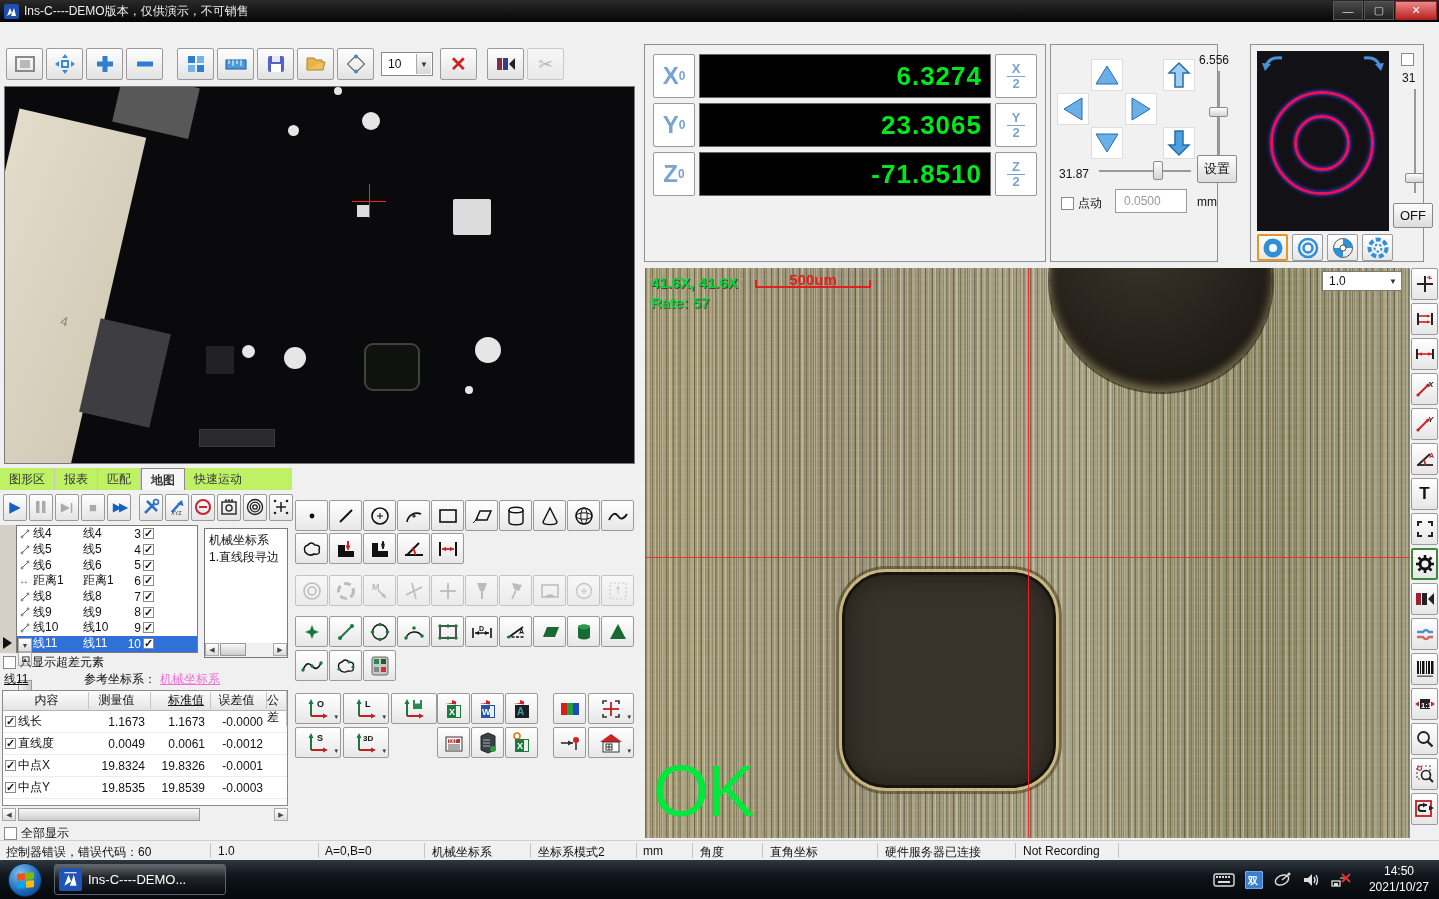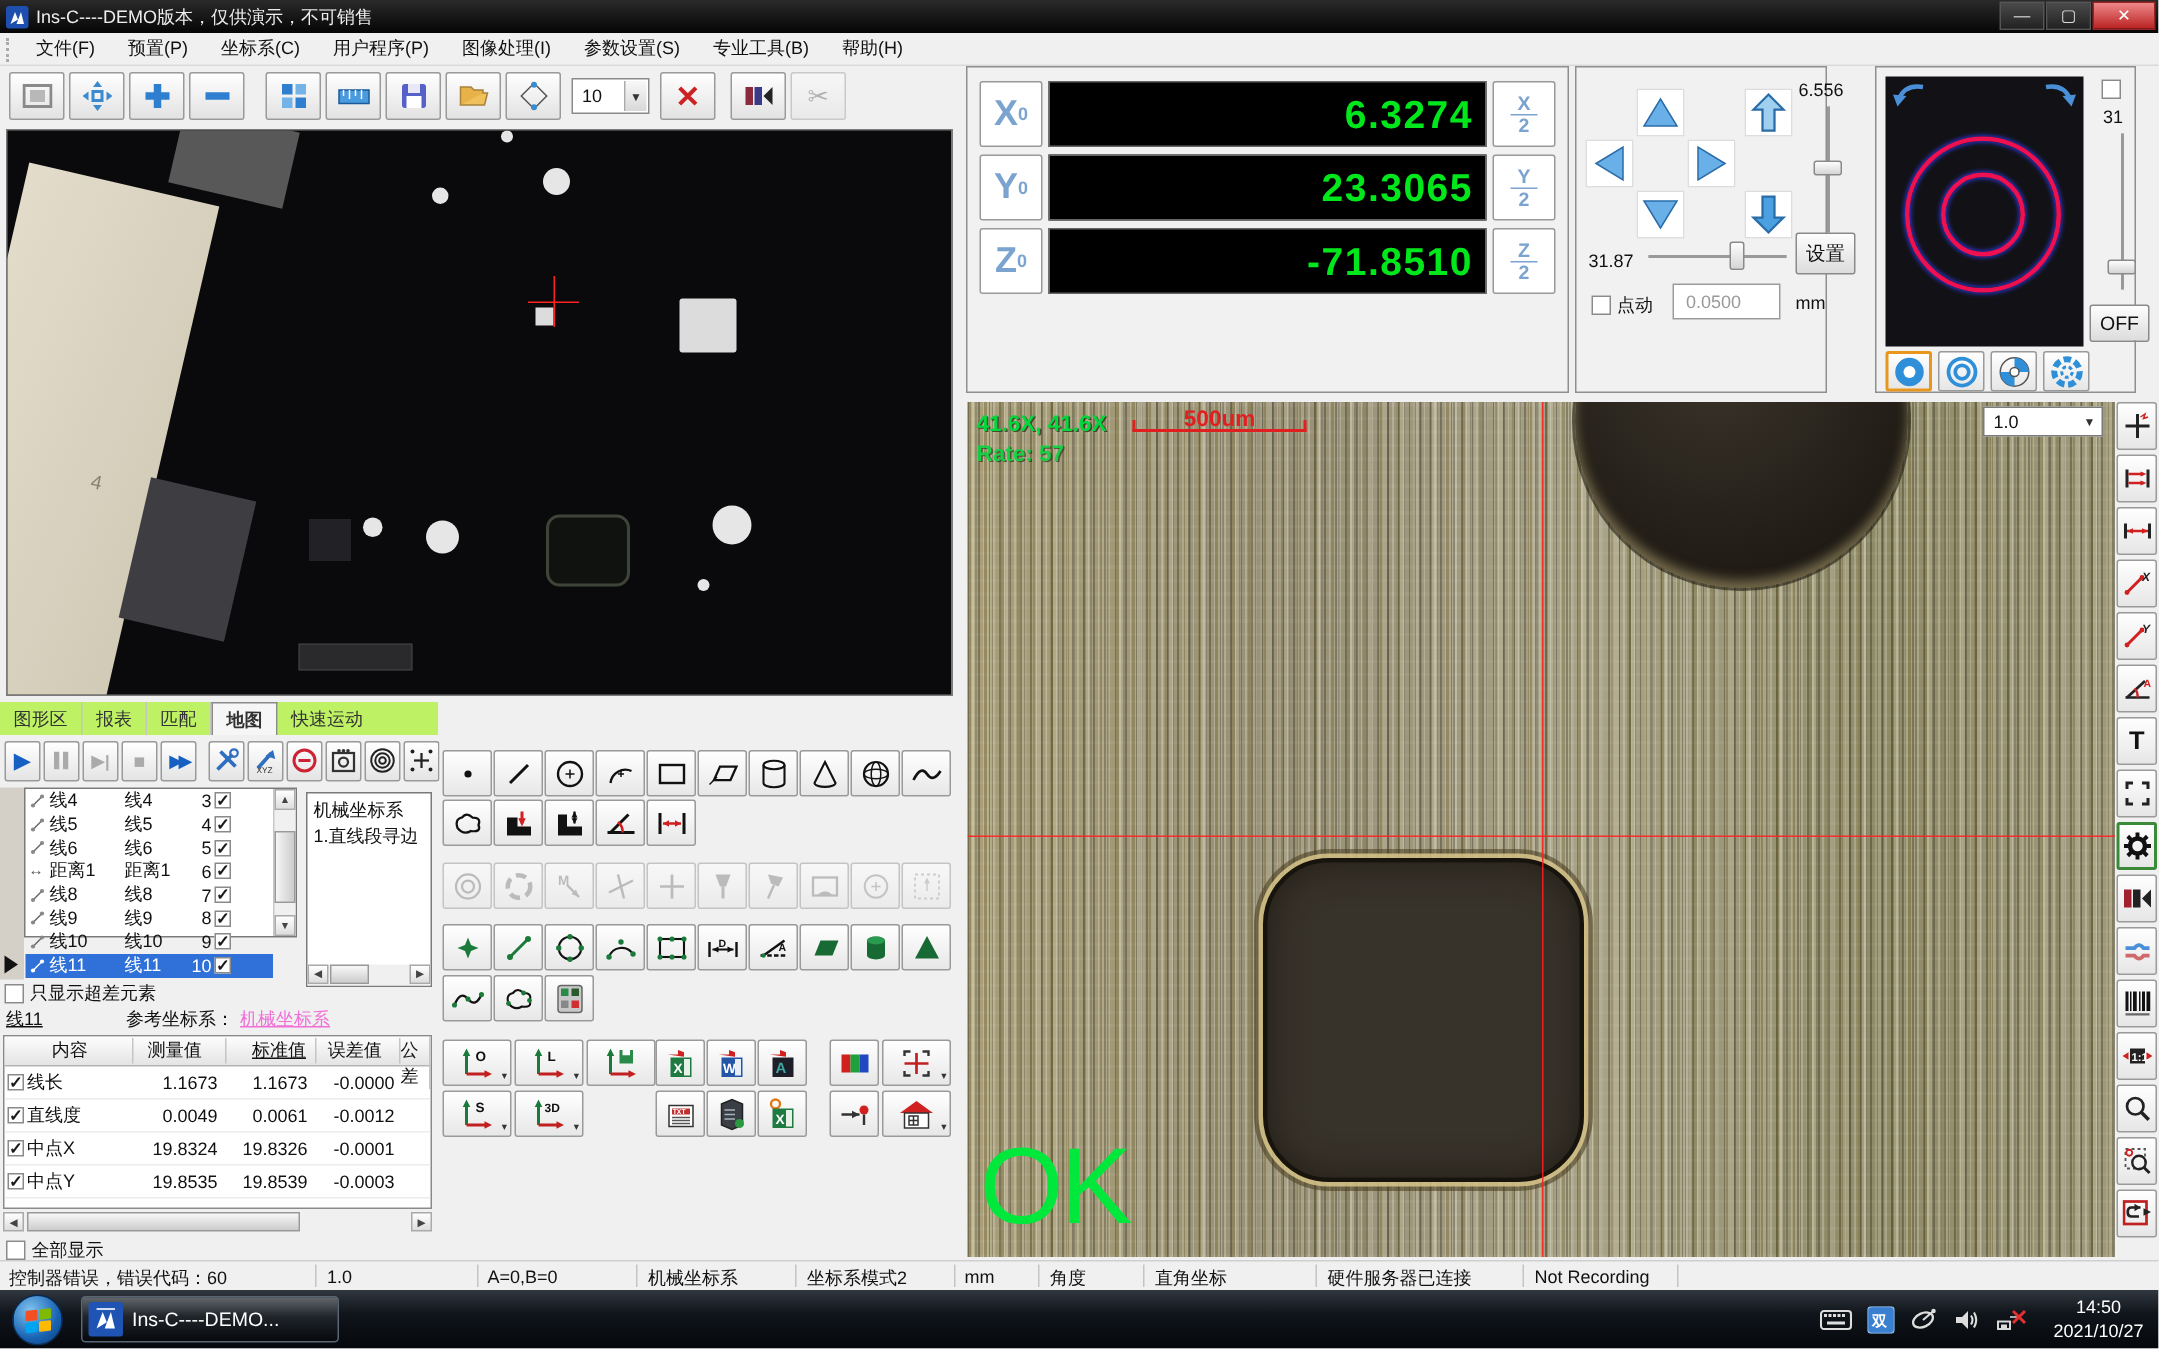--- a/index.html
+++ b/index.html
@@ -77,21 +77,21 @@
   .ltab{padding:3px 9px;color:#333;border-right:1px solid #c5c5c5;}
   .ltab.active{background:#f6f6f6;border:1px solid #8a8a8a;border-bottom:1px solid #f6f6f6;margin-bottom:-1px;font-weight:bold;}
 
   
   .pbar{position:absolute;left:0;top:490px;width:292px;height:34px;background:#f0f0f0;display:flex;align-items:center;gap:2px;padding-left:3px;}
   .pbtn{width:24px;height:27px;border:1px solid #9a9a9a;border-radius:2px;background:linear-gradient(#fff,#e4e4e4);display:flex;align-items:center;justify-content:center;font-size:13px;flex:none;}
 
   
   .gutter{position:absolute;left:0;top:525px;width:16px;height:128px;background:#d4d0c8;}
   .gutter .mark{position:absolute;left:3px;top:112px;width:0;height:0;border-left:9px solid #111;border-top:6px solid transparent;border-bottom:6px solid transparent;}
-  .tree{position:absolute;left:16px;top:525px;width:182px;height:100px;background:#fff;border:1px solid #7a7a7a;display:flex;}
+  .tree{position:absolute;left:16px;top:525px;width:182px;height:128px;background:#fff;border:1px solid #7a7a7a;display:flex;flex-direction:column;}
   .tlist{flex:1;}
   .trow{height:15.7px;display:flex;align-items:center;padding-left:2px;}
   .trow.sel{background:#2f71d8;color:#fff;}
   .trow .tn{width:52px;padding-left:2px;overflow:hidden;white-space:nowrap;}
   .trow .tn2{width:42px;overflow:hidden;white-space:nowrap;}
   .trow .tnum{width:16px;text-align:right;margin-right:2px;}
   .vsb{width:15px;background:#f0f0f0;border-left:1px solid #c8c8c8;position:relative;}
   .vsb .ar{position:absolute;left:0;width:14px;height:14px;background:linear-gradient(#fff,#ddd);border:1px solid #aaa;font-size:7px;color:#444;display:flex;align-items:center;justify-content:center;}
   .vsb .th{position:absolute;left:0;width:14px;background:linear-gradient(90deg,#f5f5f5,#ccc);border:1px solid #999;}
   .hsb{position:relative;background:#f0f0f0;height:14px;}
@@ -183,31 +183,20 @@
         </svg>
     </span>
     <span class="title-text">Ins-C----DEMO版本，仅供演示，不可销售</span>
     <span class="winbtns">
       <span class="winbtn">—</span>
       <span class="winbtn">▢</span>
       <span class="winbtn close">✕</span>
     </span>
   </div>
 
-  <div class="menubar">
-    <span class="menugrip"></span>
-    <span class="menu-item">文件(F)</span>
-    <span class="menu-item">预置(P)</span>
-    <span class="menu-item">坐标系(C)</span>
-    <span class="menu-item">用户程序(P)</span>
-    <span class="menu-item">图像处理(I)</span>
-    <span class="menu-item">参数设置(S)</span>
-    <span class="menu-item">专业工具(B)</span>
-    <span class="menu-item">帮助(H)</span>
-  </div>
 
   <div class="maintools">
     <span class="ibtn">
         <svg width="20" height="16">
           <rect x="1" y="1" width="18" height="14" fill="none" stroke="#8a8a8a" stroke-width="2"></rect>
           <rect x="5" y="4" width="10" height="8" fill="#b8b8b8"></rect>
         </svg>
       </span>
     <span class="ibtn">
         <svg width="20" height="20">

